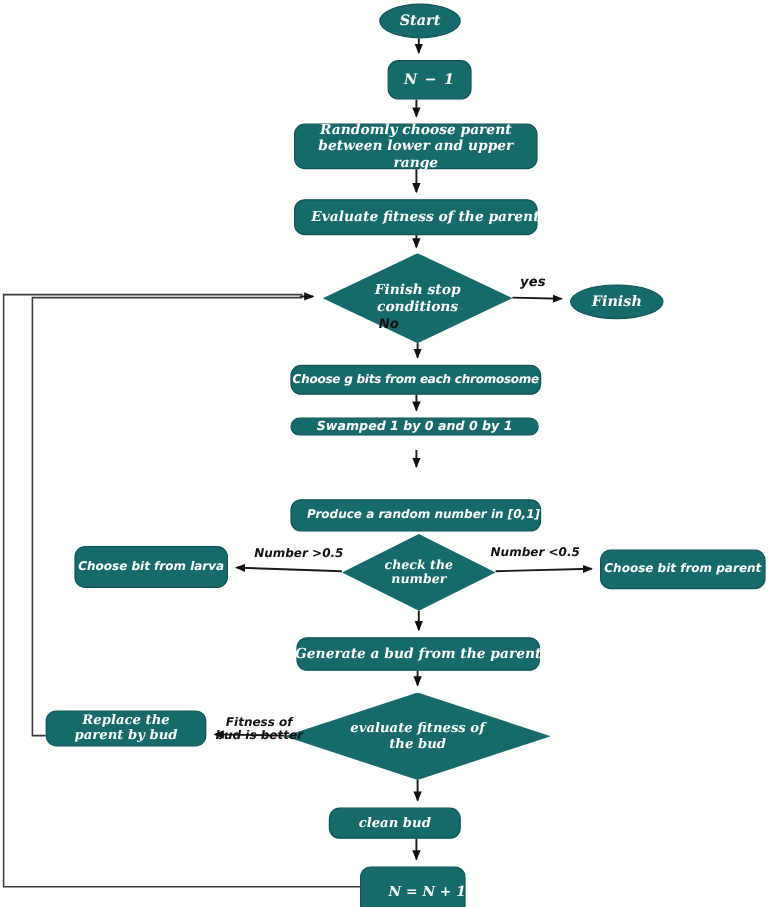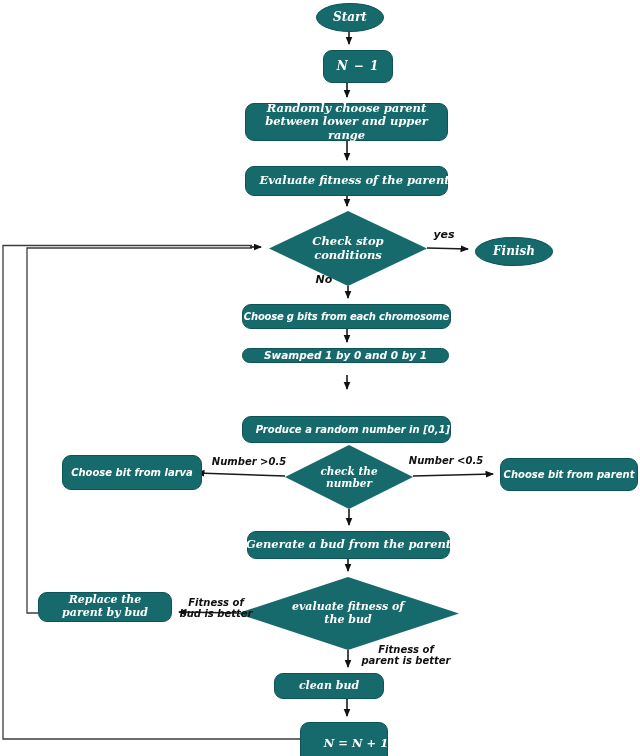--- a/index.html
+++ b/index.html
@@ -37,32 +37,32 @@
   #n-random  {left:245px;top:103px;width:203px;height:38px;font-size:11.5px;padding:0 8px;}
   #n-eval    {left:245px;top:166px;width:203px;height:30px;font-size:11.5px;padding-left:16px;}
   #n-checkstop{left:269px;top:211px;width:158px;height:75px;font-size:11.5px;}
   #n-checkstop .inner{width:96px;}
   #n-finish  {left:475px;top:237px;width:78px; height:29px;font-size:12px;}
   #n-chooseg {left:242px;top:304px;width:209px;height:25px;font-size:10px;letter-spacing:-0.2px;}
   #n-swamped {left:242px;top:348px;width:207px;height:15px;font-size:10.5px;}
   #n-produce {left:242px;top:416px;width:209px;height:27px;font-size:10px;justify-content:flex-end;}
   #n-checknum{left:285px;top:445px;width:128px;height:64px;font-size:10.5px;}
   #n-checknum .inner{width:72px;}
-  #n-larva   {left:62px; top:455px;width:140px;height:35px;font-size:10px;align-items:center;}
+  #n-larva   {left:62px; top:455px;width:128px;height:35px;font-size:10px;align-items:center;}
   #n-parent  {left:500px;top:458px;width:138px;height:33px;font-size:10px;}
   #n-generate{left:247px;top:531px;width:203px;height:28px;font-size:11.5px;}
   #n-evalbud {left:237px;top:577px;width:222px;height:73px;font-size:11px;}
   #n-evalbud .inner{width:118px;}
   #n-replace {left:38px; top:592px;width:134px;height:30px;font-size:11px;padding:0 8px;}
   #n-clean   {left:274px;top:673px;width:110px;height:26px;font-size:11px;}
   #n-nn1     {left:300px;top:722px;width:88px; height:43px;font-size:11.5px;padding-left:24px;}
 
   
   #l-yes {left:428px;top:229px;width:32px;font-size:11px;}
-  #l-no  {left:309px;top:274px;width:30px;font-size:11px;}
+  #l-no  {left:309px;top:264px;width:30px;font-size:11px;}
   #l-gt  {left:203px;top:456px;width:92px;font-size:10px;}
   #l-lt  {left:400px;top:455px;width:92px;font-size:10px;}
   #l-fbud{left:176px;top:597px;width:80px;font-size:10px;}
   #l-fpar{left:358px;top:644px;width:96px;font-size:10px;}
 </style>
 </head>
 <body>
 
 <div id="canvas">
 
@@ -108,21 +108,21 @@
 
   <div class="node rect serif" id="n-random">
     <span>Randomly choose parent between lower and upper range</span>
   </div>
 
   <div class="node rect serif" id="n-eval">
     <span class="nowrap">Evaluate fitness of the parent</span>
   </div>
 
   <div class="node diamond serif" id="n-checkstop">
-    <span class="inner">Check stop conditions</span>
+    <span class="inner">Finish stop conditions</span>
   </div>
 
   <div class="node ellipse serif" id="n-finish">
     <span>Finish</span>
   </div>
 
   <div class="node rect sans" id="n-chooseg">
     <span class="nowrap">Choose g bits from each chromosome</span>
   </div>
 
@@ -164,15 +164,14 @@
 
   <div class="node rect serif" id="n-nn1">
     <span class="nowrap">N = N + 1</span>
   </div>
 
   <div class="edge-label nowrap" id="l-yes">yes</div>
   <div class="edge-label nowrap" id="l-no">No</div>
   <div class="edge-label nowrap" id="l-gt">Number &gt;0.5</div>
   <div class="edge-label nowrap" id="l-lt">Number &lt;0.5</div>
   <div class="edge-label" id="l-fbud">Fitness of bud is better</div>
-  <div class="edge-label" id="l-fpar">Fitness of parent is better</div>
 
 </div>
 
 </body></html>

